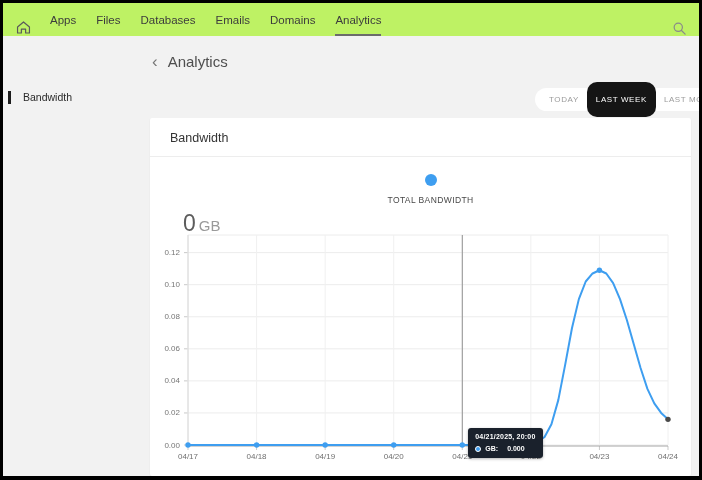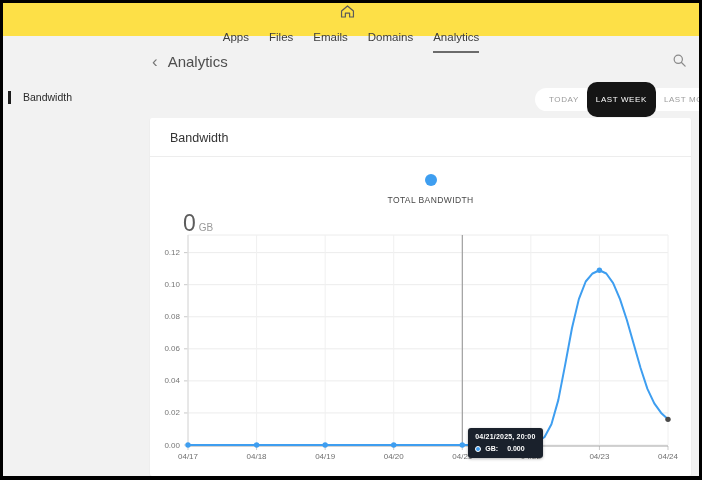--- a/index.html
+++ b/index.html
@@ -7,22 +7,22 @@
   body { font-family:"Liberation Sans", sans-serif; }
 
   .frame {
     position:relative; width:702px; height:480px;
     border:solid #000; border-width:3px 3px 4px 3px;
     background:#f2f2f2; overflow:hidden;
   }
 
   
   .topnav {
-    height:33px; background:#fde047; display:flex; align-items:center;
-    padding:0 12px; position:relative;flex-direction:column;
+    height:33px; background:#bef264; display:flex; align-items:flex-end;
+    padding:0 12px; position:relative;
   }
   .home-btn { display:flex; align-items:center; margin-right:8px; cursor:pointer; }
   .nav-items { display:flex; height:33px; }
   .nav-item {
     font-size:11.5px; color:#3c3c3c; text-decoration:none;
     height:33px; line-height:34px; margin:0 10px; cursor:pointer;
     border-bottom:2px solid transparent; white-space:nowrap;
   }
   .nav-item.active { border-bottom-color:#6b6b6b; }
   .nav-item .chev { font-size:8px; color:#777; margin-left:4px; vertical-align:1px; }
@@ -66,21 +66,21 @@
   }
   .card-title { font-size:12.5px; font-weight:400; color:#333; padding:13px 20px 11px; }
   .card-divider { height:1px; background:#ededed; }
   .legend {
     margin:17px 0 0 20px; display:flex; align-items:center; gap:9px;
     font-size:8.5px; color:#474747; letter-spacing:0.4px;flex-direction:column;
   }
   .legend-dot { width:12px; height:12px; border-radius:50%; background:var(--accent,#3e9ef0); }
   .total { margin:5px 0 0 33px; display:flex; align-items:baseline; }
   .total-value { font-size:23px; color:#5c5c5c; font-weight:400; }
-  .total-unit { font-size:10px; color:#9a9a9a; margin-left:3px; }
+  .total-unit { font-size:15px; color:#9a9a9a; margin-left:3px; }
 
   
   .chart { position:absolute; left:0; top:105px; width:541px; height:250px; }
   .chart svg { display:block; }
   .chart text { font-family:"Liberation Sans", sans-serif; }
 
   .tooltip {
     position:absolute; background:var(--tipbg,#1a212c); color:#fff;
     border-radius:3px; padding:5px 7px 6px; white-space:nowrap; z-index:5;
     box-shadow:0 1px 3px rgba(0,0,0,.3);
@@ -100,20 +100,21 @@
 
   <header class="topnav">
     <span class="home-btn">
       <svg width="17" height="17" viewBox="0 0 20 20" fill="none" stroke="#5a5a5a" stroke-width="1.4" stroke-linejoin="round" stroke-linecap="round">
         <path d="M3 9.5 L10 3.5 L17 9.5 L17 16.5 L12.5 16.5 L12.5 12 L7.5 12 L7.5 16.5 L3 16.5 Z"></path>
       </svg>
     </span>
     <nav class="nav-items">
       <a class="nav-item">Apps</a>
       <a class="nav-item">Files</a>
+      <a class="nav-item">Databases</a>
       <a class="nav-item">Emails</a>
       <a class="nav-item">Domains</a>
       <a class="nav-item active">Analytics</a>
     </nav>
     <span class="search-btn">
       <svg width="15" height="15" viewBox="0 0 16 16" fill="none" stroke="#8a8a8a" stroke-width="1.3" stroke-linecap="round">
         <circle cx="6.7" cy="6.7" r="4.4"></circle>
         <line x1="10.1" y1="10.1" x2="14" y2="14"></line>
       </svg>
     </span>

